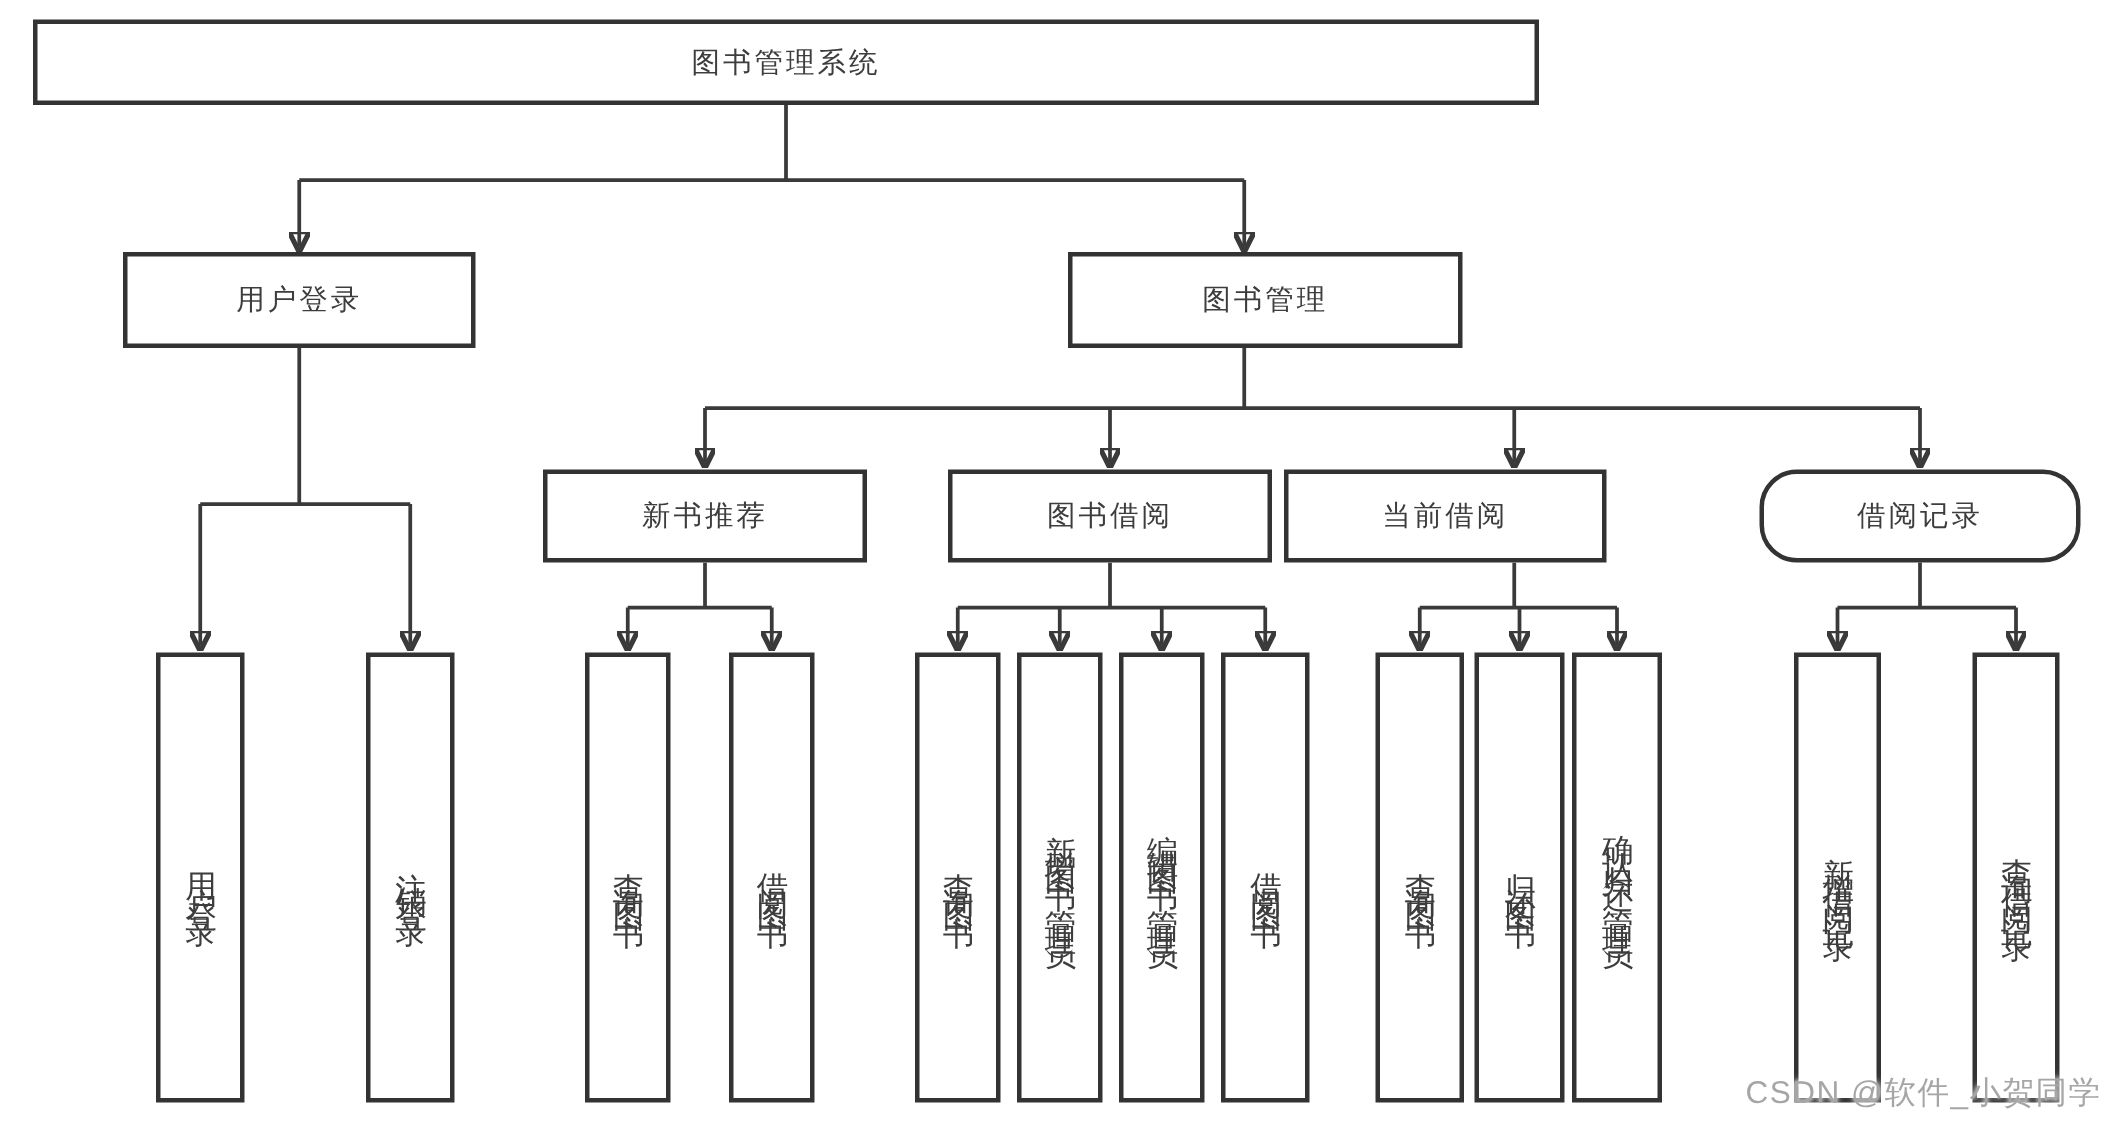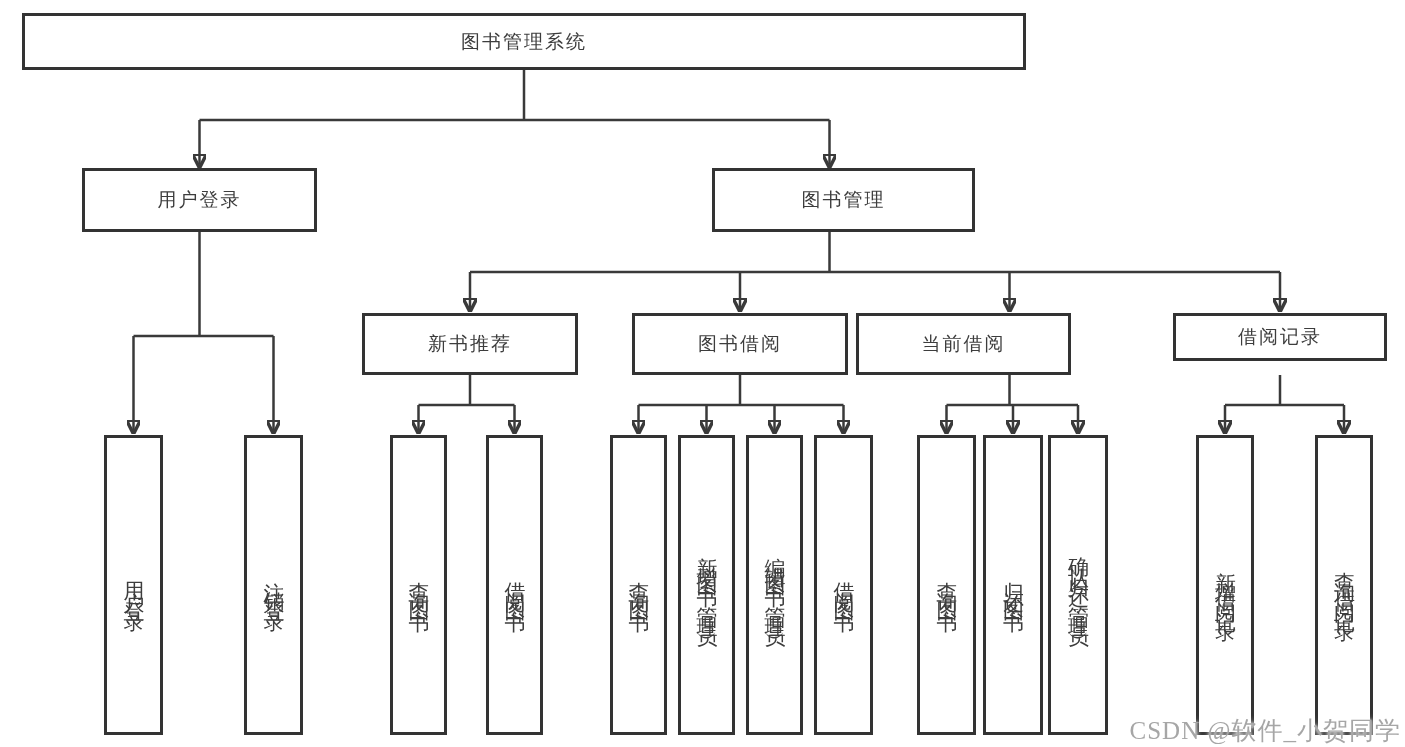--- a/index.html
+++ b/index.html
@@ -1,20 +1,20 @@
 <!DOCTYPE html>
 <html><head>
 <meta charset="utf-8">
 <style>
   html,body{margin:0;padding:0;background:#ffffff;}
   .canvas{
     position:relative;
     width:1405px;height:747px;
     background:#ffffff;
-    font-family:Liberation Serif, serif;
+    font-family:Liberation Sans, sans-serif;
     overflow:hidden;
   }
   .node{
     position:absolute;
     background:#ffffff;
     border:3px solid #333333;
     box-sizing:border-box;
     display:flex;
     align-items:center;
     justify-content:center;
@@ -40,21 +40,21 @@
   }
   .connectors path,.connectors line{
     stroke:#3a3a3a;
     stroke-width:2.5;
     fill:none;
   }
   .watermark{
     position:absolute;
     right:4px;
     top:714px;
-    font-size:25px;
+    font-size:21px;
     color:#a6a6a6;
     letter-spacing:1px;
     z-index:3;
     text-shadow:0 0 3px #ffffff,0 0 6px #ffffff;
     white-space:nowrap;
   }
 </style>
 </head>
 <body>
 
@@ -114,21 +114,21 @@
 
   <div class="node" style="left:632px;top:313px;width:216px;height:62px;">
     <span class="hlabel">图书借阅</span>
   </div>
   <div class="node" style="left:362px;top:313px;width:216px;height:62px;">
     <span class="hlabel">新书推荐</span>
   </div>
   <div class="node" style="left:856px;top:313px;width:215px;height:62px;">
     <span class="hlabel">当前借阅</span>
   </div>
-  <div class="node" style="left:1173px;top:313px;width:214px;height:48px;">
+  <div class="node" style="left:1173px;top:313px;width:214px;height:62px;border-radius:25px;">
     <span class="hlabel">借阅记录</span>
   </div>
 
   <div class="node" style="left:104px;top:435px;width:59px;height:300px;">
     <span class="vlabel">用户登录</span>
   </div>
   <div class="node" style="left:244px;top:435px;width:59px;height:300px;">
     <span class="vlabel">注销登录</span>
   </div>
 

